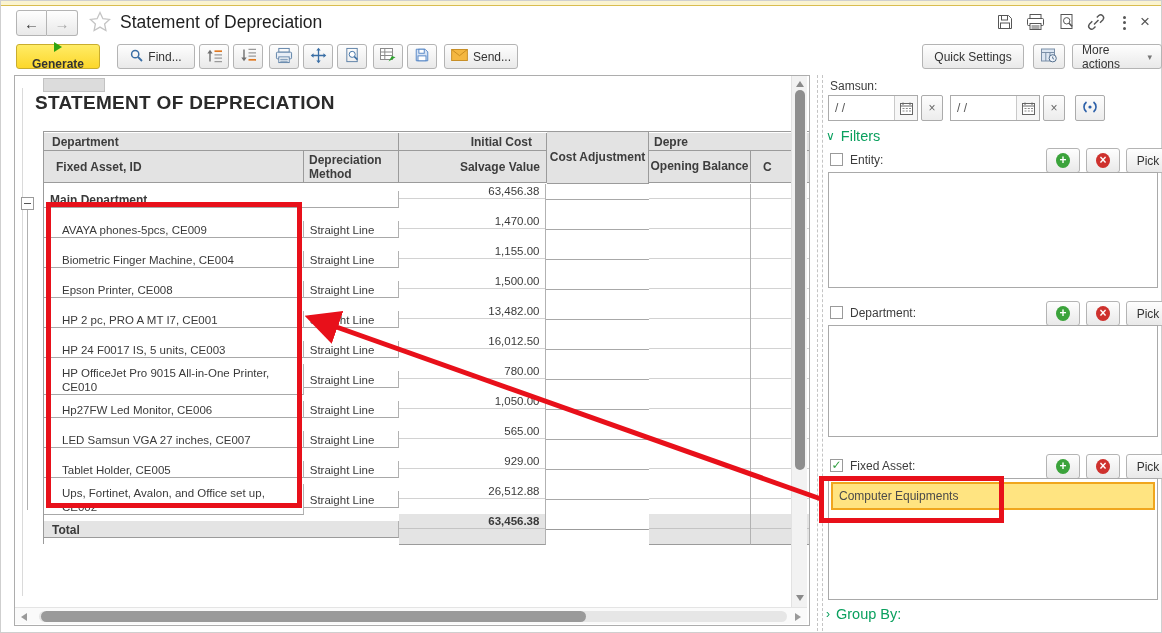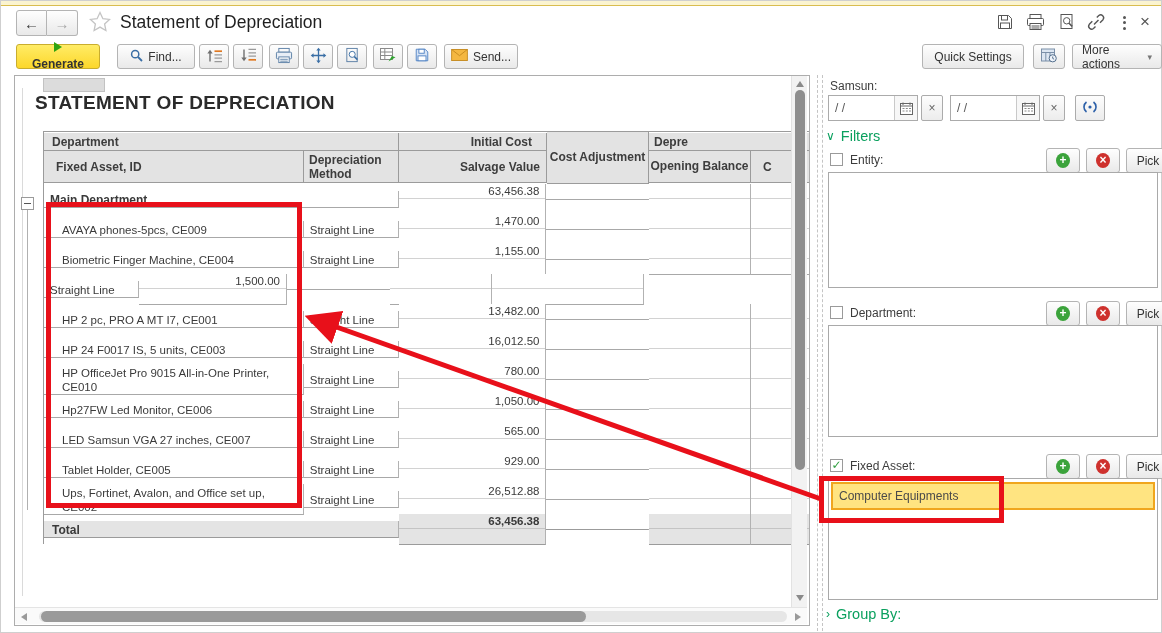--- a/index.html
+++ b/index.html
@@ -341,20 +341,21 @@
       <div class="cell split col-open">
           <div class="half top"></div>
           <div class="half bot"></div>
         </div>
       <div class="cell split col-chg">
           <div class="half top"></div>
           <div class="half bot"></div>
         </div>
     </div>
     <div class="trow">
+      <div class="cell name-cell col-name">Epson Printer, CE008</div>
       <div class="cell method-cell col-method">Straight Line</div>
       <div class="cell split col-val">
           <div class="half top">1,500.00</div>
           <div class="half bot"></div>
         </div>
       <div class="cell col-adj"></div>
       <div class="cell split col-open">
           <div class="half top"></div>
           <div class="half bot"></div>
         </div>

